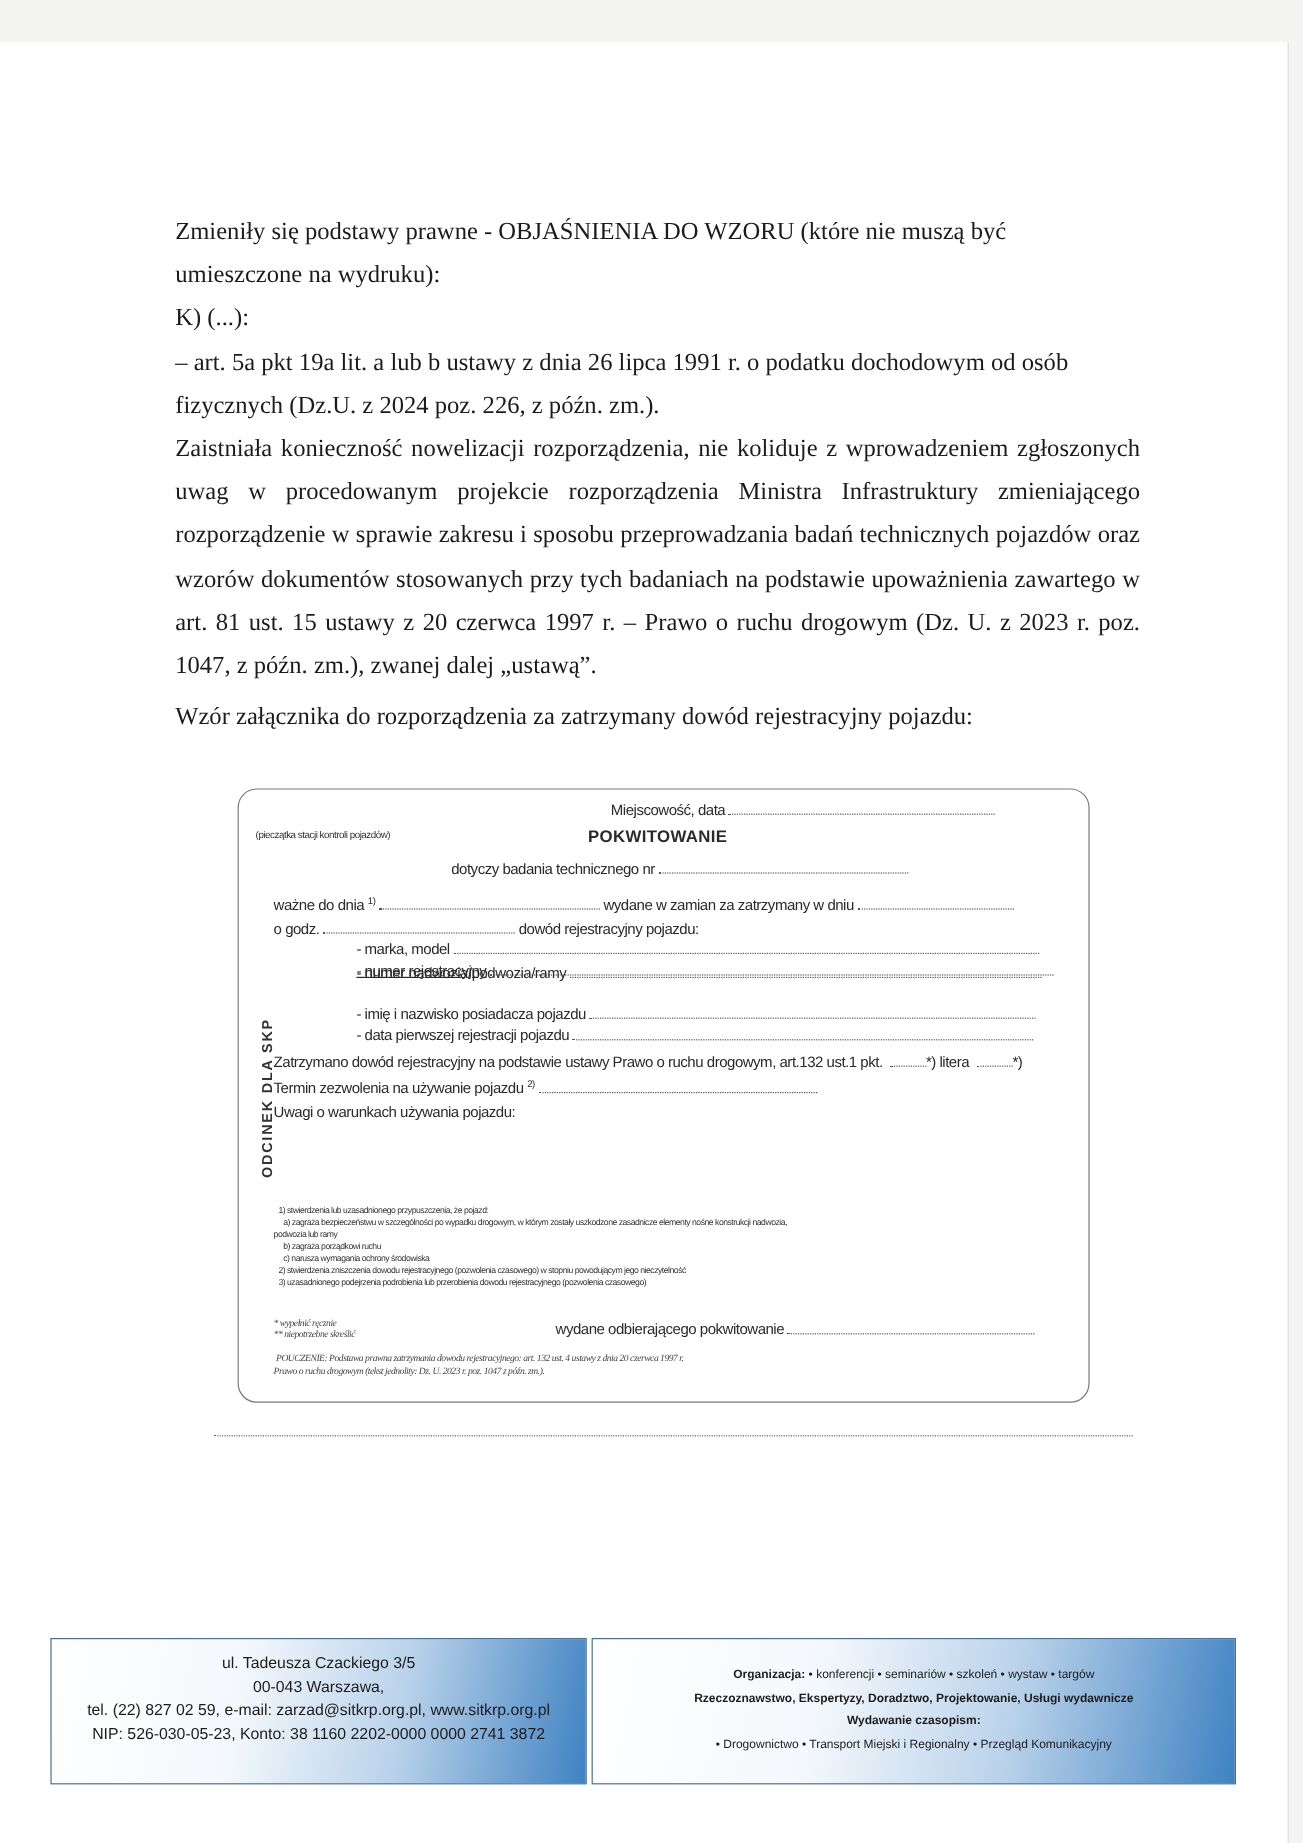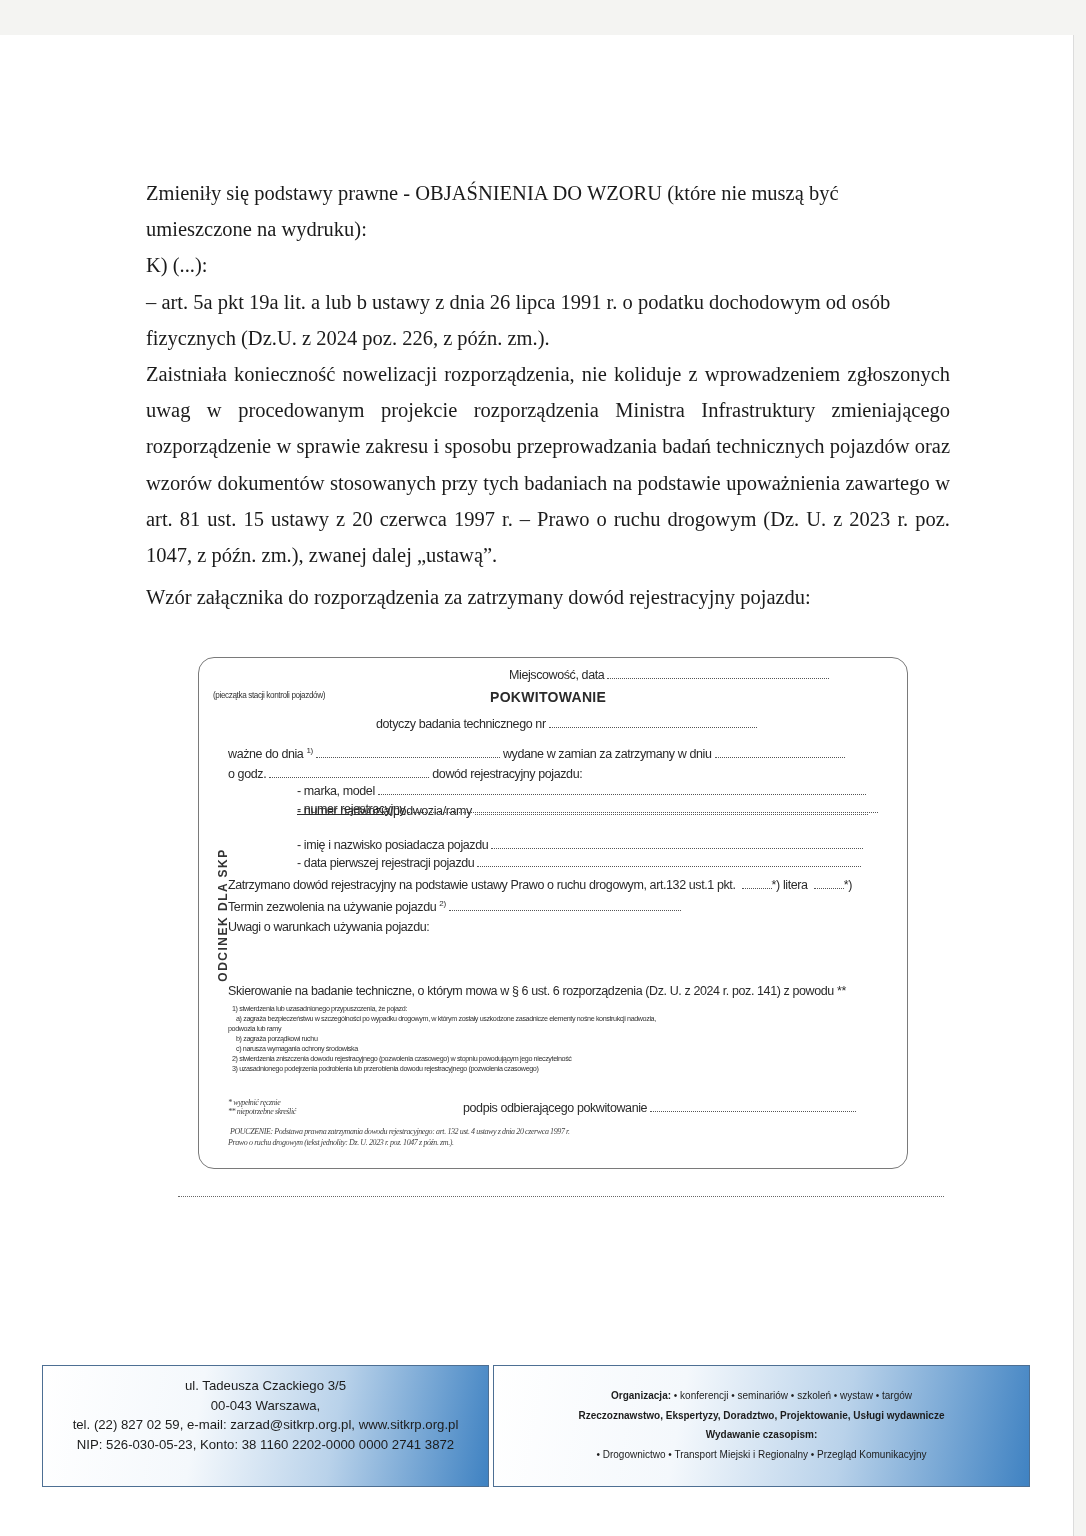--- a/index.html
+++ b/index.html
@@ -125,33 +125,32 @@
       <span>Zatrzymano dowód rejestracyjny na podstawie ustawy Prawo o ruchu drogowym, art.132 ust.1 pkt.</span>
       <span class="dots" style="width:30px;"></span><span>*) litera</span>
       <span class="dots" style="width:30px;"></span><span>*)</span>
     </div>
     <div class="f f12" style="left:29px; top:241px;">
       <span>Termin zezwolenia na używanie pojazdu</span>
       <sup>2)</sup><span class="dots" style="width:232px;"></span>
     </div>
     <div class="f f12" style="left:29px; top:262px;">Uwagi o warunkach używania pojazdu:</div>
 
-    <div class="f f12" style="left:29px; top:326px;">Skierowanie na badanie techniczne, o którym mowa w § 6 ust. 6 rozporządzenia (Dz. U. z 2024 r. poz. 141) z powodu **</div>
     <div class="f f7" style="left:33px; top:346px;">1) stwierdzenia lub uzasadnionego przypuszczenia, że pojazd:</div>
     <div class="f f7" style="left:37px; top:356px;">a) zagraża bezpieczeństwu w szczególności po wypadku drogowym, w którym zostały uszkodzone zasadnicze elementy nośne konstrukcji nadwozia,</div>
     <div class="f f7" style="left:29px; top:366px;">podwozia lub ramy</div>
     <div class="f f7" style="left:37px; top:376px;">b) zagraża porządkowi ruchu</div>
     <div class="f f7" style="left:37px; top:386px;">c) narusza wymagania ochrony środowiska</div>
     <div class="f f7" style="left:33px; top:396px;">2) stwierdzenia zniszczenia dowodu rejestracyjnego (pozwolenia czasowego) w stopniu powodującym jego nieczytelność</div>
     <div class="f f7" style="left:33px; top:406px;">3) uzasadnionego podejrzenia podrobienia lub przerobienia dowodu rejestracyjnego (pozwolenia czasowego)</div>
 
     <div class="f italic-note" style="left:29px; top:440px;">* wypełnić ręcznie</div>
     <div class="f italic-note" style="left:29px; top:449px;">** niepotrzebne skreślić</div>
     <div class="f f12" style="left:264px; top:443px;">
-      <span>podpis odbierającego pokwitowanie</span><span class="dots" style="width:206px;"></span>
+      <span>wydane odbierającego pokwitowanie</span><span class="dots" style="width:206px;"></span>
     </div>
 
     <div class="f italic-note" style="left:31px; top:469px;">POUCZENIE: Podstawa prawna zatrzymania dowodu rejestracyjnego: art. 132 ust. 4 ustawy z dnia 20 czerwca 1997 r.</div>
     <div class="f italic-note" style="left:29px; top:480px;">Prawo o ruchu drogowym (tekst jednolity: Dz. U. 2023 r. poz. 1047 z późn. zm.).</div>
   </div>
 
   <div class="cut-line"></div>
 
   <div class="footer-box footer-left">
     <span class="footer-line">ul. Tadeusza Czackiego 3/5</span>

